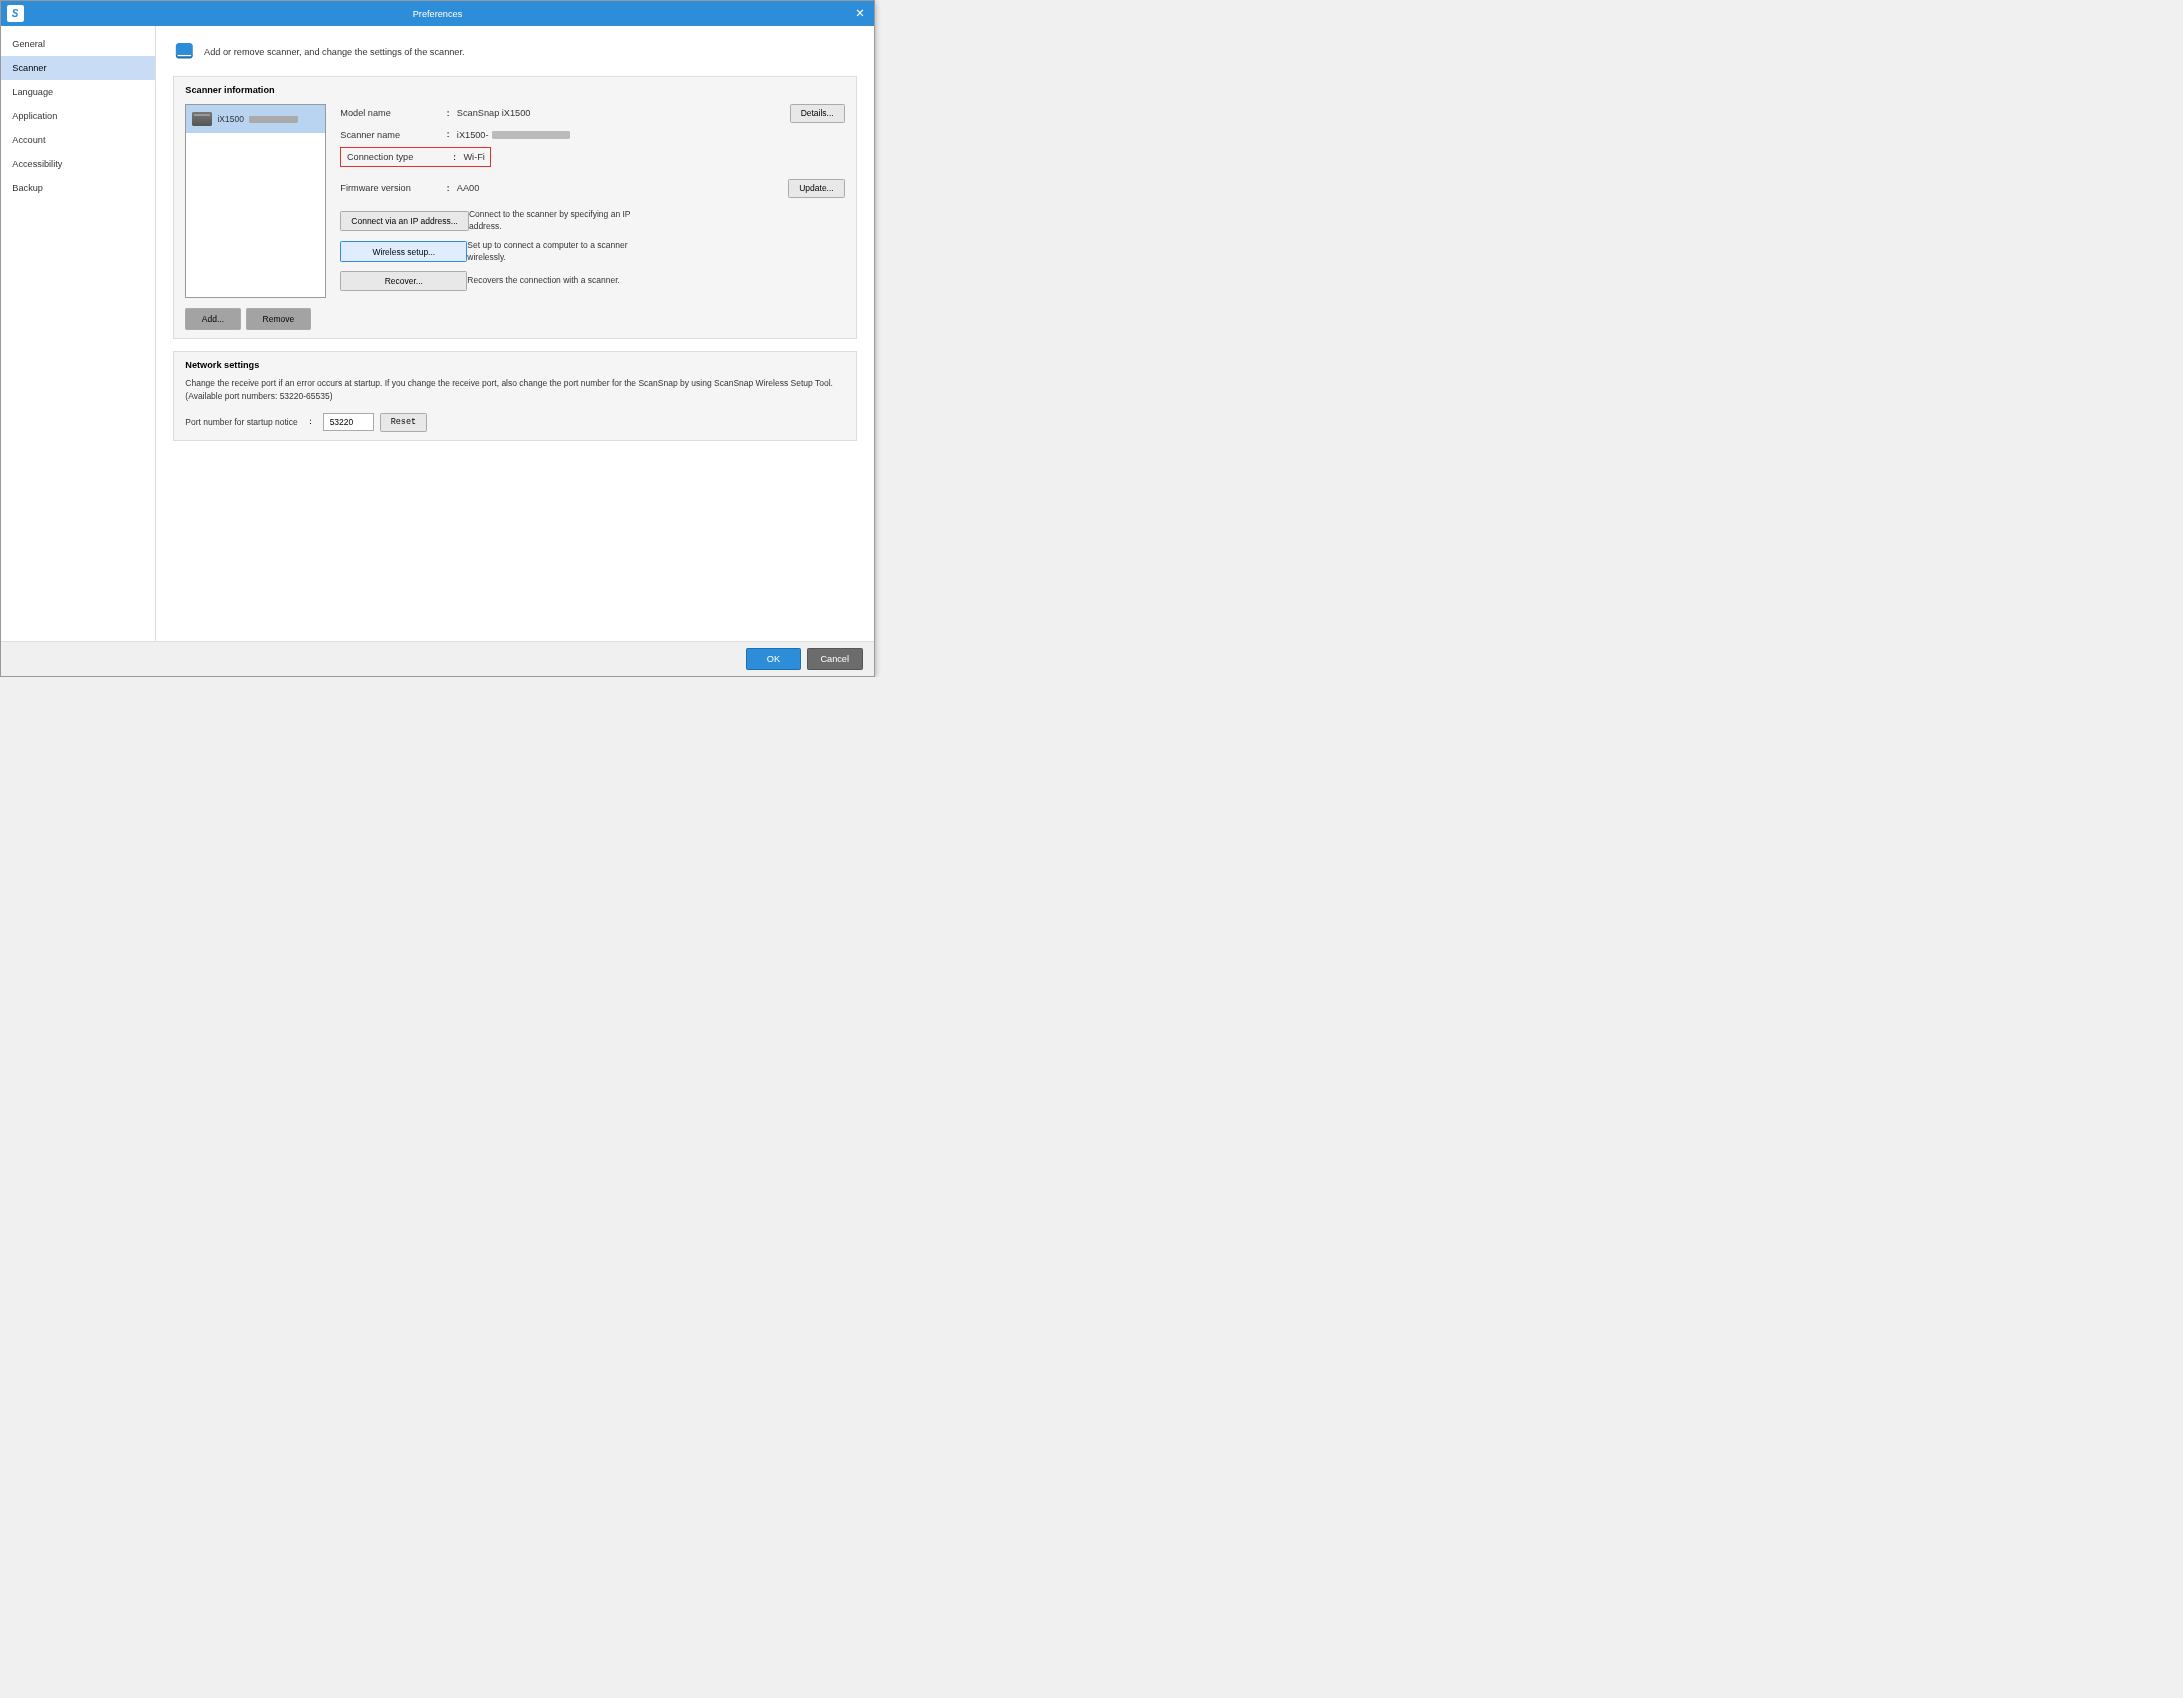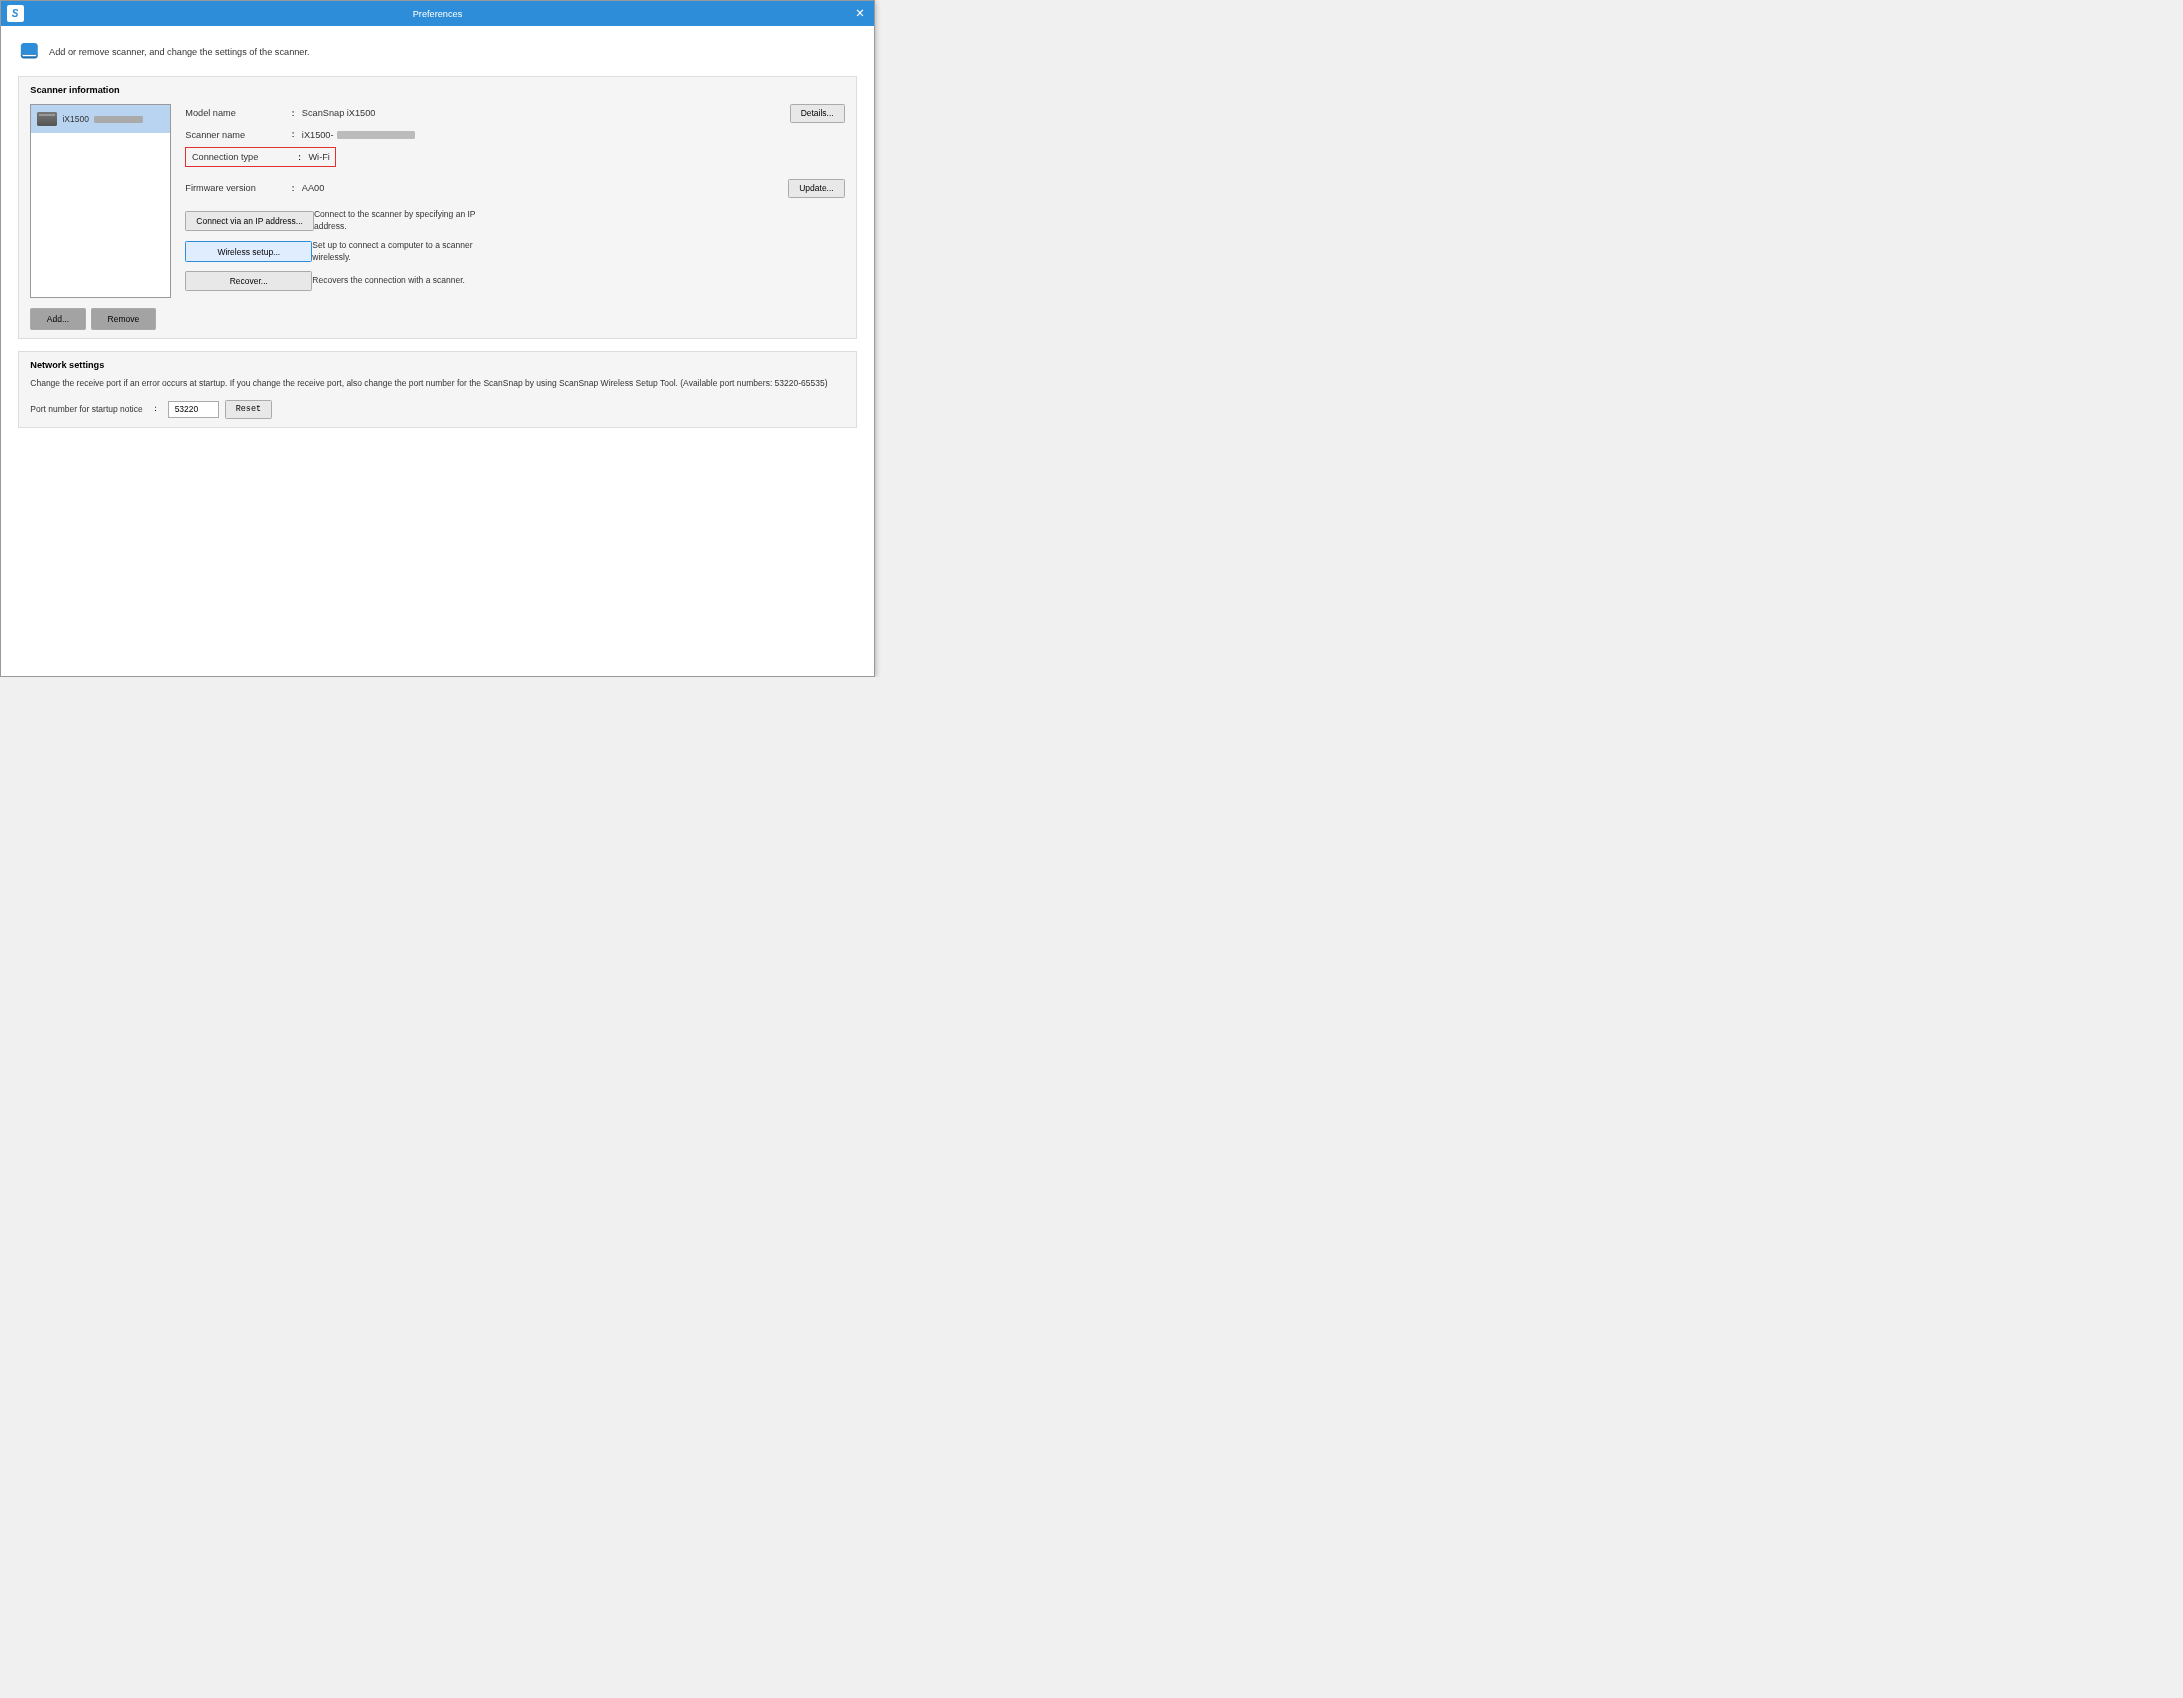--- a/index.html
+++ b/index.html
@@ -93,20 +93,43 @@
       <div class="logo-s">S</div>
     </div>
     <span class="titlebar-title">Preferences</span>
     <div class="titlebar-close">
       <div class="titlebar-close-btn">✕</div>
     </div>
   </div>
 
   <div class="main-content">
 
+    <div class="sidebar">
+      <div class="sidebar-item">
+        <span>General</span>
+      </div>
+      <div class="sidebar-item active">
+        <span>Scanner</span>
+      </div>
+      <div class="sidebar-item">
+        <span>Language</span>
+      </div>
+      <div class="sidebar-item">
+        <span>Application</span>
+      </div>
+      <div class="sidebar-item">
+        <span>Account</span>
+      </div>
+      <div class="sidebar-item">
+        <span>Accessibility</span>
+      </div>
+      <div class="sidebar-item">
+        <span>Backup</span>
+      </div>
+    </div>
 
     <div class="content-panel">
 
       <div class="section-header">
         <div class="section-icon">
           <svg width="22.6" height="20" viewBox="0 0 32 28" fill="none" xmlns="http://www.w3.org/2000/svg">
             <path d="M4 20 L28 20 L28 8 C28 6 26 4 24 4 L8 4 C6 4 4 6 4 8 Z" fill="#2d8dd9"></path>
             <path d="M4 20 L4 22 C4 24 6 26 8 26 L24 26 C26 26 28 24 28 22 L28 20 Z" fill="#1a6faf"></path>
             <rect x="6" y="21" width="20" height="2" fill="#fff" rx="1"></rect>
           </svg>
@@ -201,15 +224,19 @@
           <span class="port-label">Port number for startup notice</span>
           <span style="margin: 0 2.8px;">：</span>
           <input class="port-input" type="text" value="53220" style="">
           <button class="reset-btn">Reset</button>
         </div>
       </div>
 
     </div>
   </div>
 
+  <div class="footer">
+    <button class="ok-btn">OK</button>
+    <button class="cancel-btn">Cancel</button>
+  </div>
 
 </div>
 
 
 </body></html>

